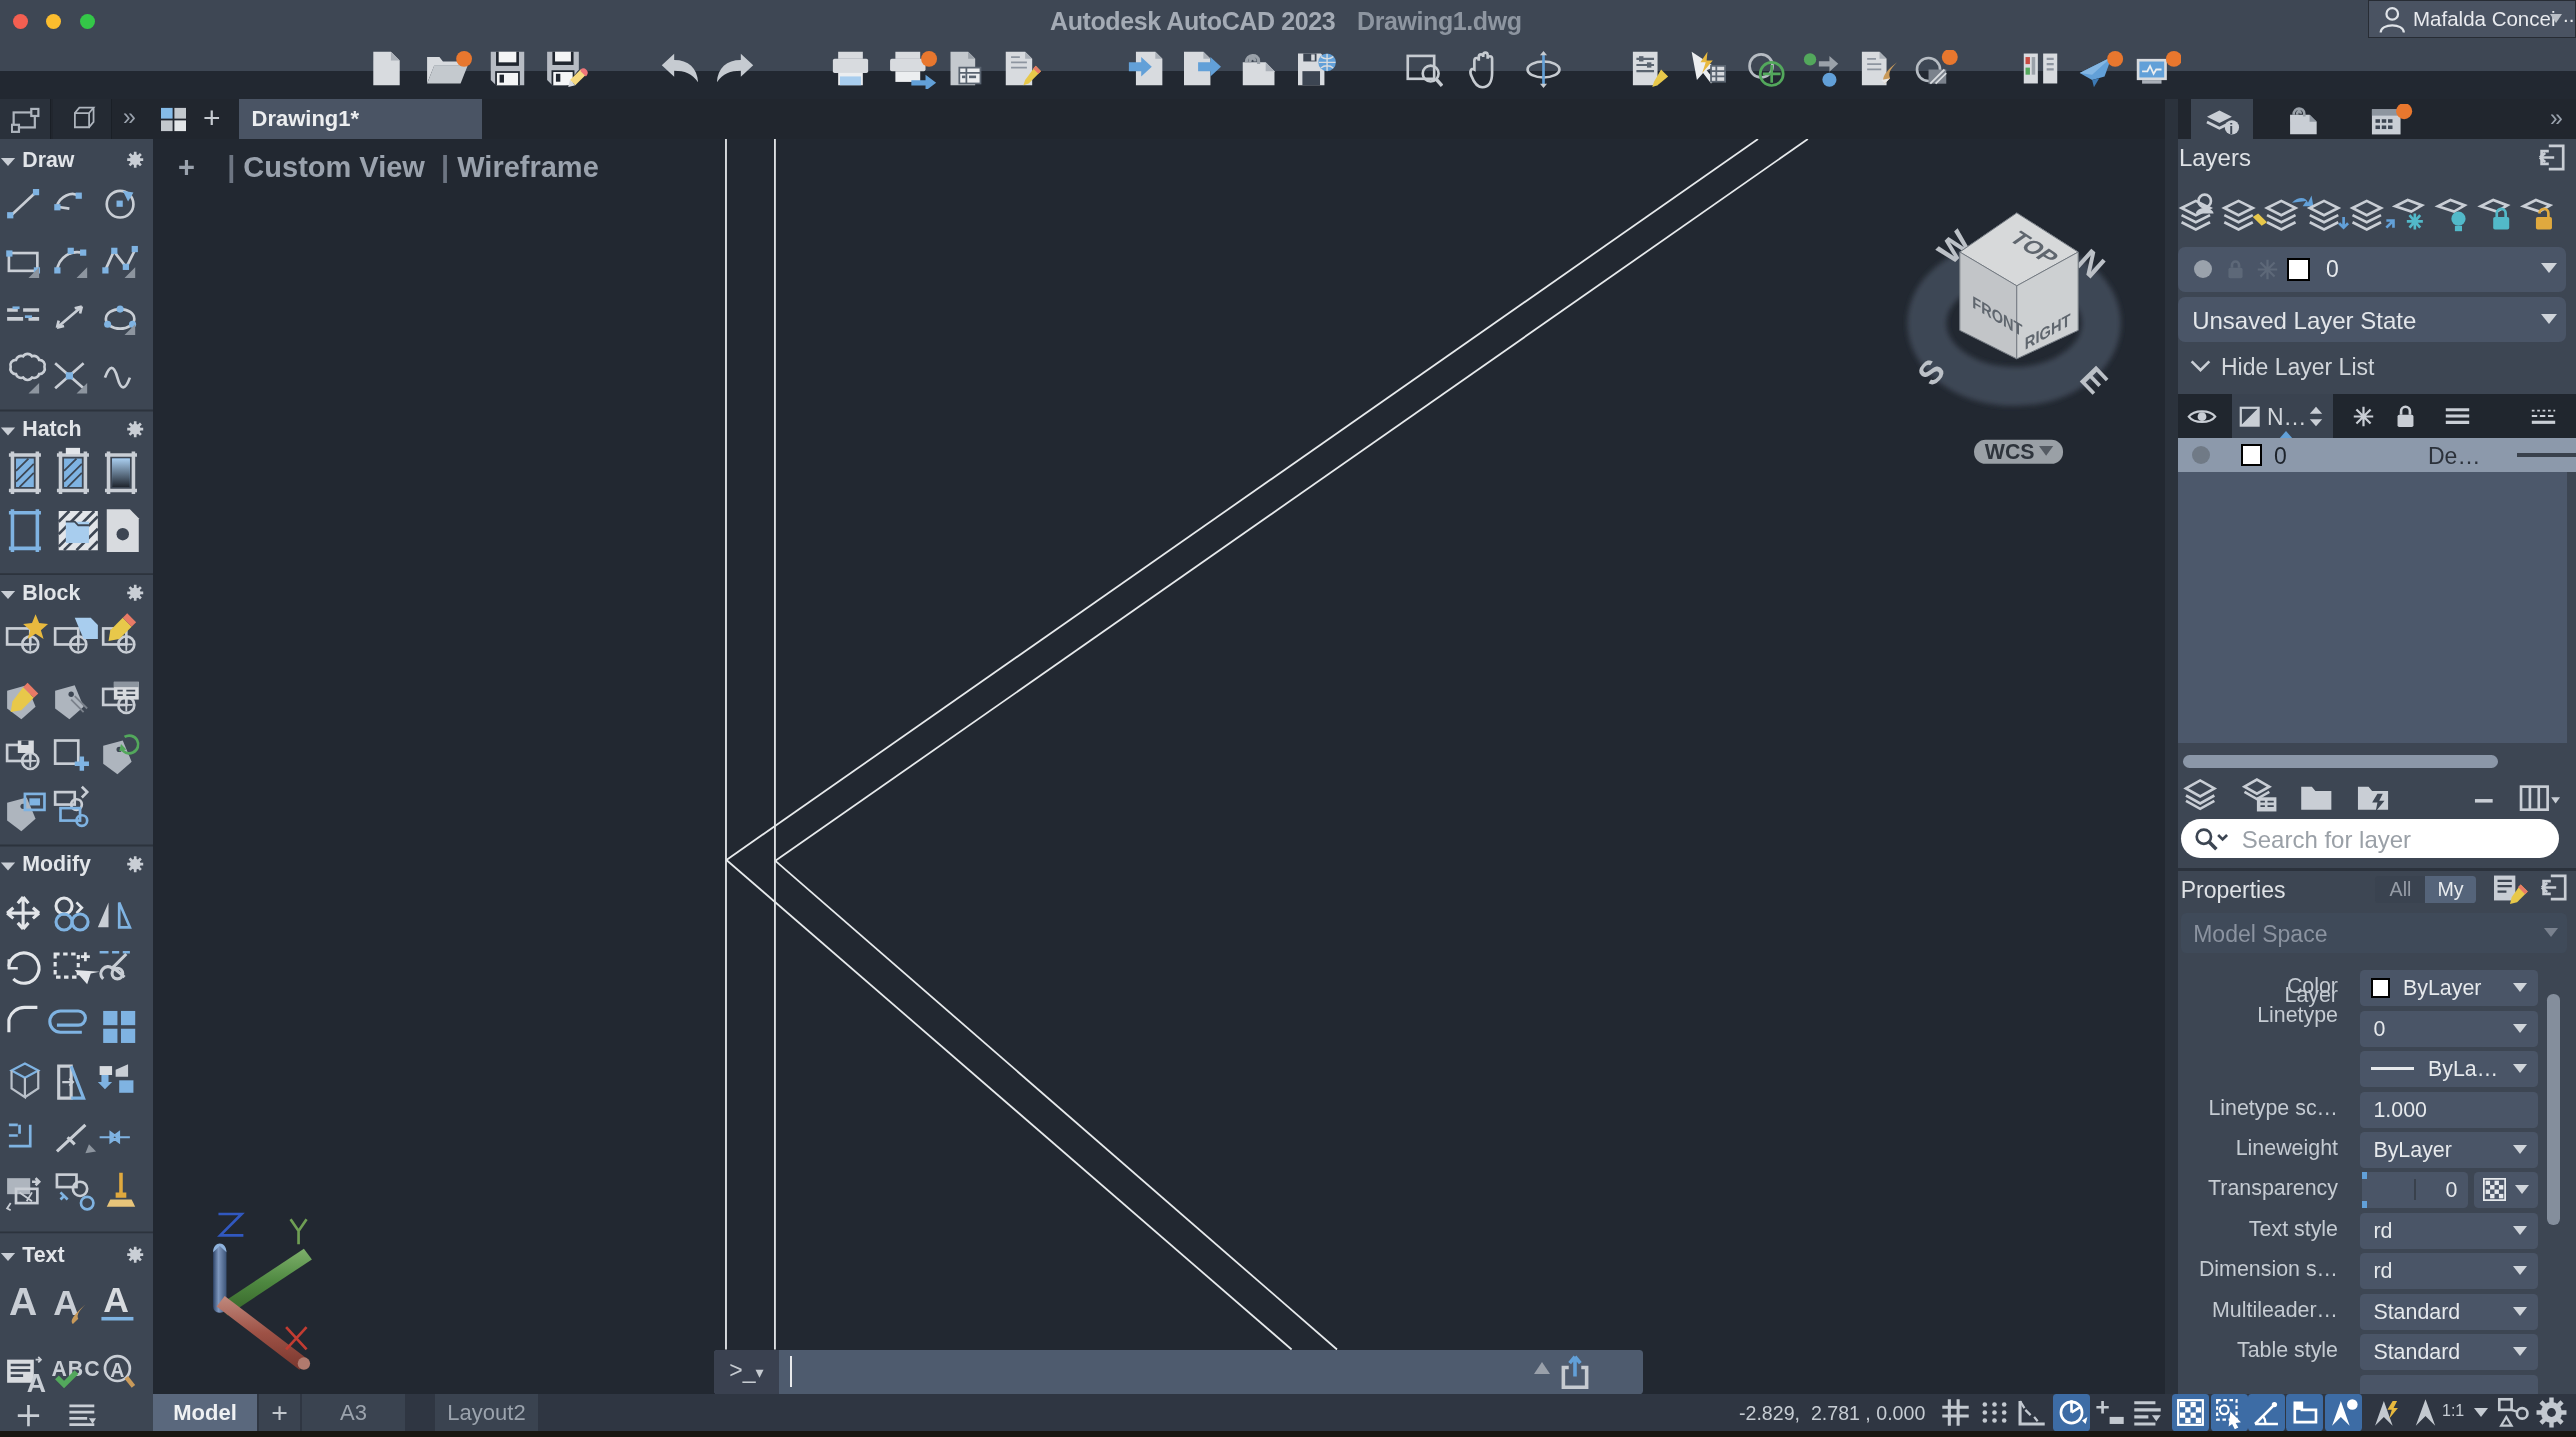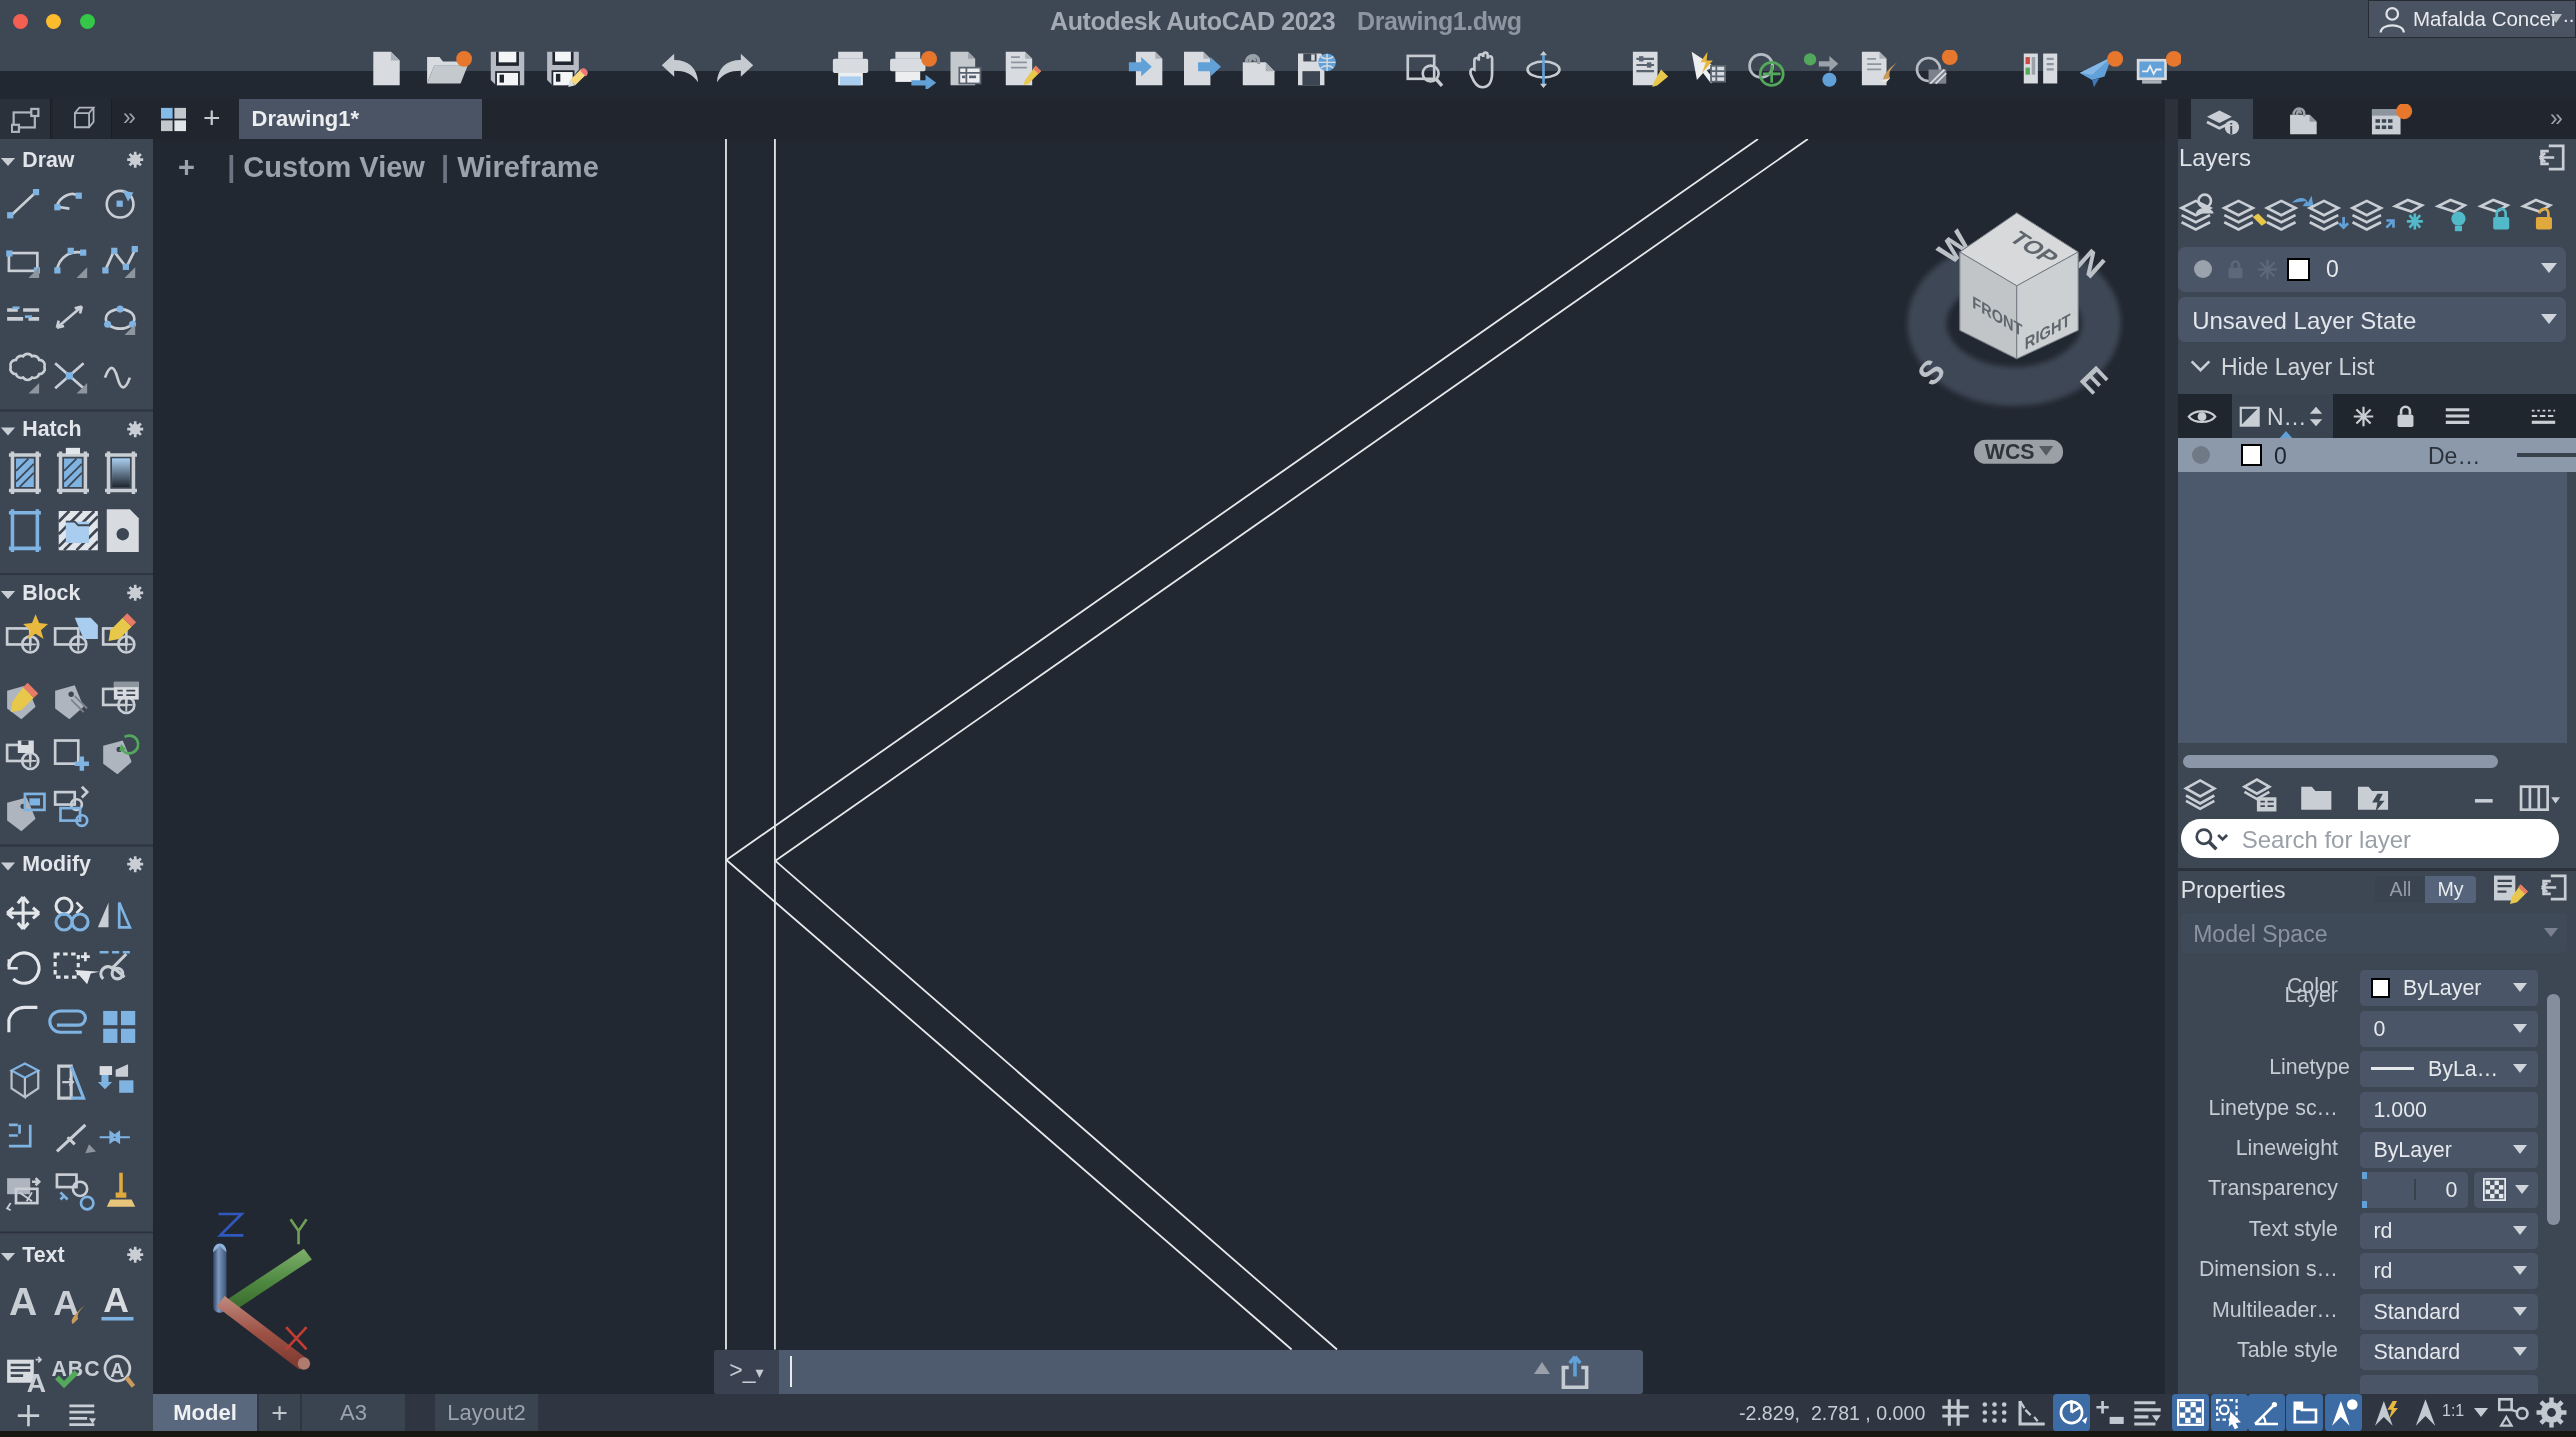--- a/index.html
+++ b/index.html
@@ -769,21 +769,21 @@
       <div class="pbox" style="top:831px;">
           <div class="abs" style="left:10.7px;top:8px;width:19.6px;height:19.6px;background:#fff;border:2.7px solid #000;"></div>
           <div class="pval" style="left:43px;">ByLayer</div>
           <div class="parr"></div>
         </div>
       <div class="plabel" style="top:844px;">Layer</div>
       <div class="pbox" style="top:872px;">
           <div class="pval">0</div>
           <div class="parr"></div>
         </div>
-      <div class="plabel" style="top:916px;margin-left:12px;">Linetype</div>
+      <div class="plabel" style="top:864px;">Linetype</div>
       <div class="pbox" style="top:912px;">
           <div class="abs" style="left:10.7px;top:16px;width:43px;height:2.7px;background:#e6e9ec;"></div>
           <div class="pval" style="left:68px;">ByLa…</div>
           <div class="parr"></div>
         </div>
       <div class="plabel" style="top:957px;">Linetype sc…</div>
       <div class="pbox" style="top:953px;">
           <div class="pval">1.000</div>
         </div>
       <div class="plabel" style="top:997px;">Lineweight</div>

